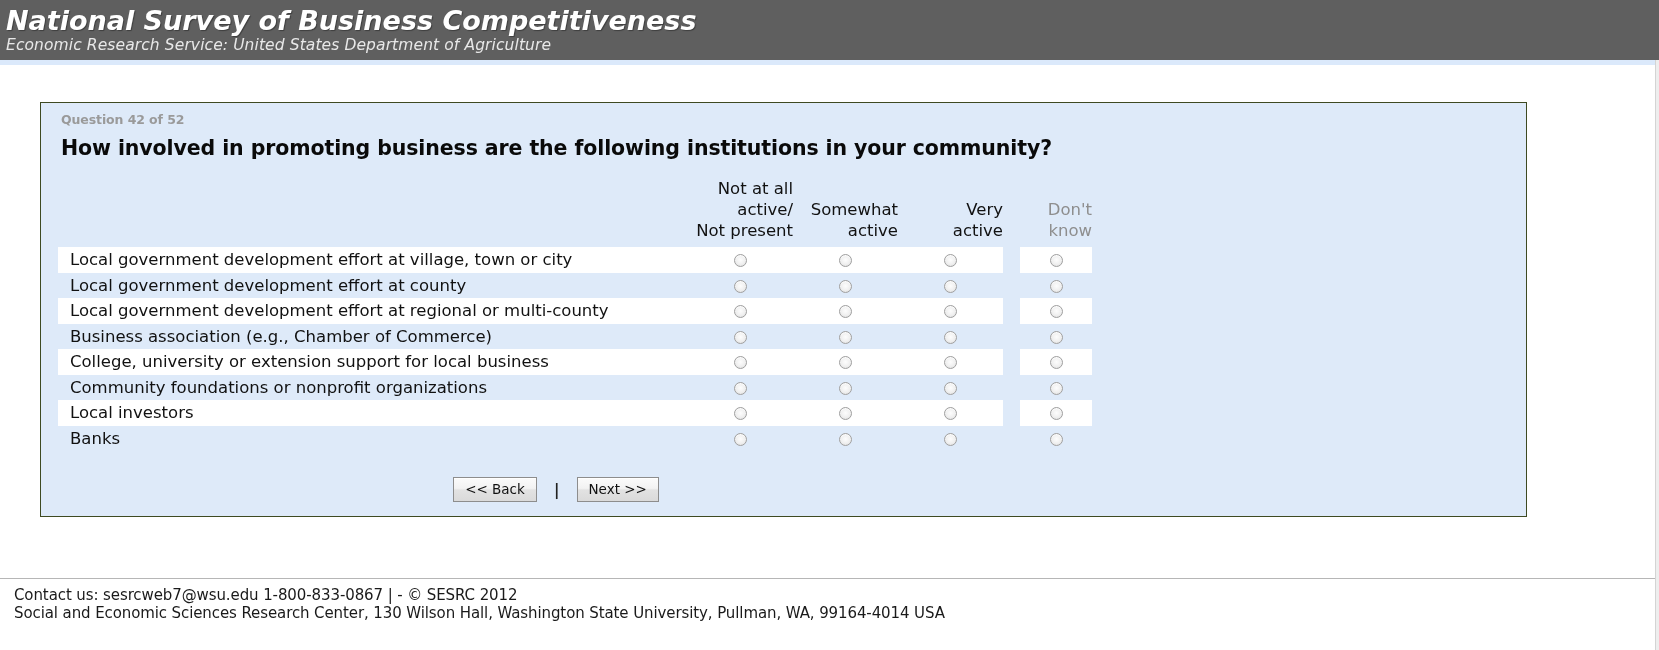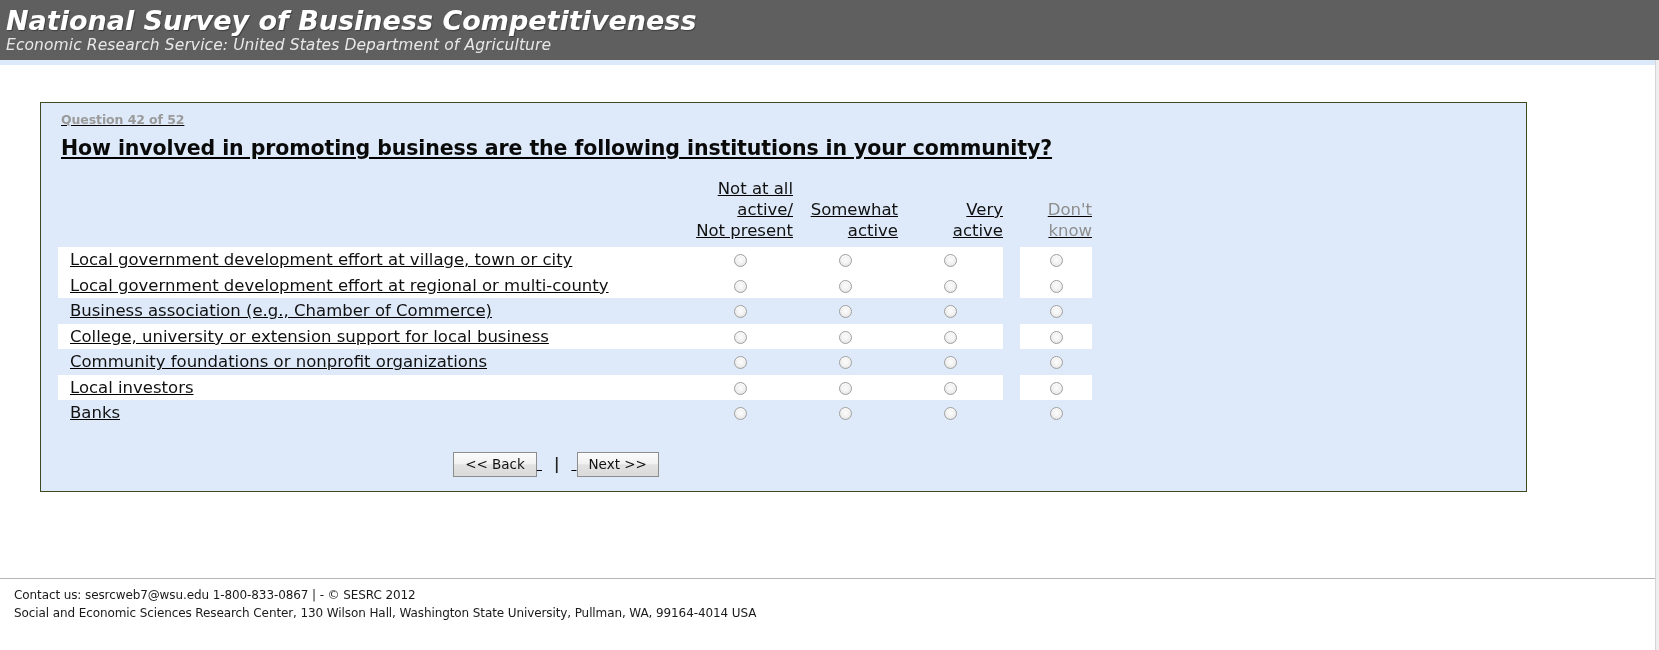--- a/index.html
+++ b/index.html
@@ -59,21 +59,20 @@
 
   #question-panel {
     position: absolute;
     left: 40px;
     top: 37px;
     width: 1487px;
     background: #deeaf9;
     border: 1px solid #3e4a22;
     box-sizing: border-box;
     padding: 9px 0 0 0;
-    text-decoration: underline;
   }
 
   #question-number {
     color: #9a9a9a;
     font-weight: bold;
     font-size: 12.5px;
     margin-left: 20px;
     letter-spacing: -0.1px;
   }
   #question-text {
@@ -176,21 +175,21 @@
   #footer {
     position: absolute;
     left: 0;
     top: 578px;
     width: 1659px;
     border-top: 1px solid #b6b6b6;
     padding-top: 7px;
     box-sizing: border-box;
   }
   .footer-line {
-    font-size: 12px;
+    font-size: 15px;
     color: #1a1a1a;
     margin-left: 14px;
     line-height: 18px;
     letter-spacing: -0.1px;
     white-space: nowrap;
   }
 
   
   #right-scroll-strip {
     position: absolute;
@@ -254,20 +253,28 @@
 
         <tr class="row-odd">
           <td class="lbl">Local government development effort at village, town or city</td>
           <td class="opt"><input type="radio" class="radio" name="r0" style=""></td>
           <td class="opt"><input type="radio" class="radio" name="r0" style=""></td>
           <td class="opt"><input type="radio" class="radio" name="r0" style=""></td>
           <td class="gap"></td>
           <td class="dk"><input type="radio" class="radio" name="r0" style=""></td>
         </tr>
 
+        <tr class="row-even">
+          <td class="lbl">Local government development effort at county</td>
+          <td class="opt"><input type="radio" class="radio" name="r1" style=""></td>
+          <td class="opt"><input type="radio" class="radio" name="r1" style=""></td>
+          <td class="opt"><input type="radio" class="radio" name="r1" style=""></td>
+          <td class="gap"></td>
+          <td class="dk"><input type="radio" class="radio" name="r1" style=""></td>
+        </tr>
 
         <tr class="row-odd">
           <td class="lbl">Local government development effort at regional or multi-county</td>
           <td class="opt"><input type="radio" class="radio" name="r2" style=""></td>
           <td class="opt"><input type="radio" class="radio" name="r2" style=""></td>
           <td class="opt"><input type="radio" class="radio" name="r2" style=""></td>
           <td class="gap"></td>
           <td class="dk"><input type="radio" class="radio" name="r2" style=""></td>
         </tr>
 

